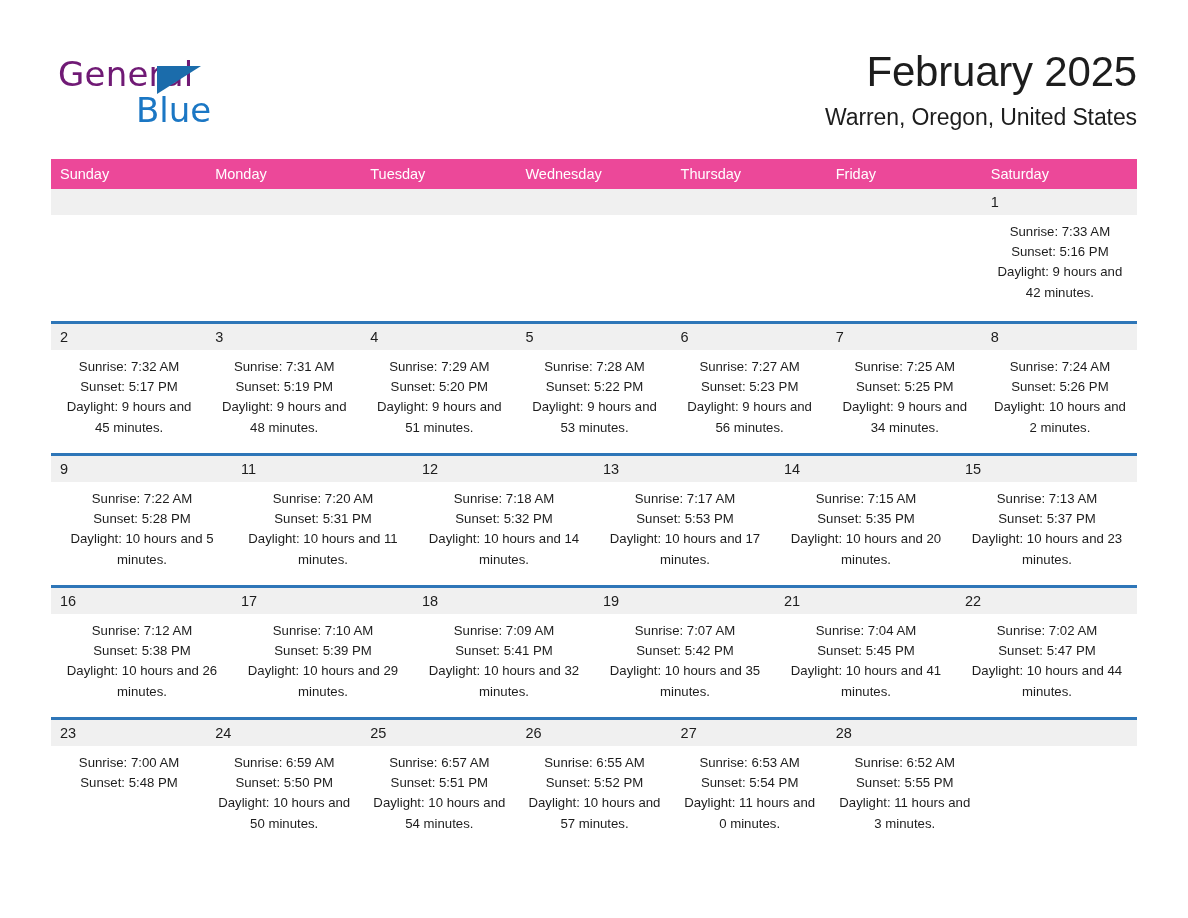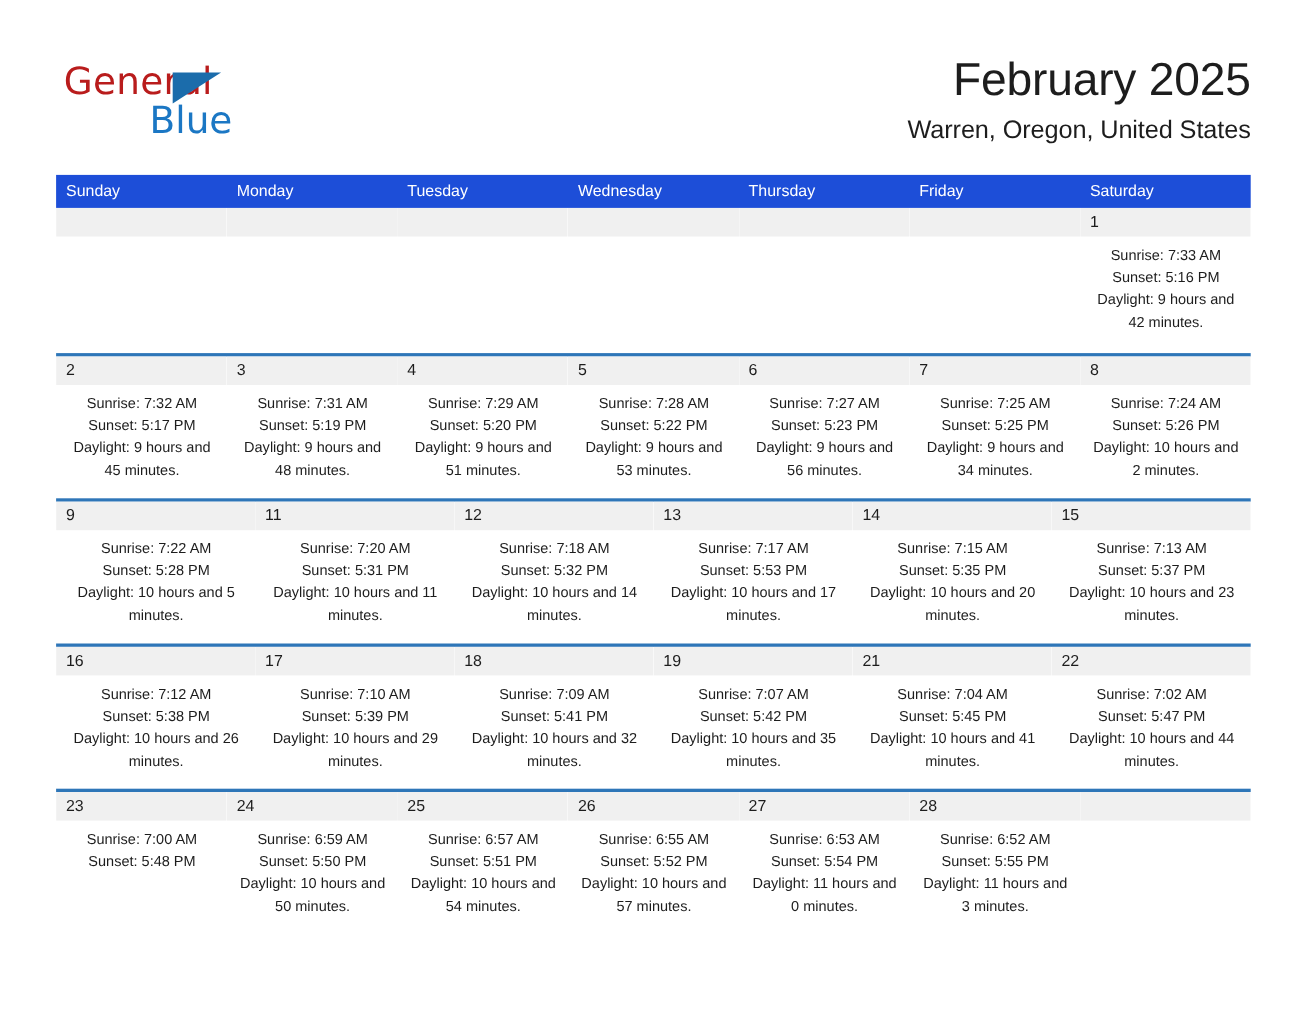--- a/index.html
+++ b/index.html
@@ -35,21 +35,21 @@
     top: 8px;
     width: 260px;
     height: 78px;
   }
   .logo-general {
     position: absolute;
     left: 0;
     top: 0;
     font-size: 34px;
     letter-spacing: 0.2px;
-    color: #b91c1c;
+    color: #701a75;
     font-weight: 400;
     line-height: 40px;
     font-family: "DejaVu Sans", sans-serif;
   }
   .logo-tri {
     position: absolute;
     left: 99px;
     top: 12px;
     width: 0;
     height: 0;
@@ -91,21 +91,21 @@
 
   
   .calendar {
     position: absolute;
     left: 51px;
     top: 159px;
     width: 1086px;
   }
   .dow-row {
     display: flex;
-    background: #1d4ed8;
+    background: #ec4899;
     height: 30px;
   }
   .dow-cell {
     flex: 1 1 0;
     color: #ffffff;
     font-size: 14.5px;
     line-height: 30px;
     padding-left: 9px;
     box-sizing: border-box;
     white-space: nowrap;

